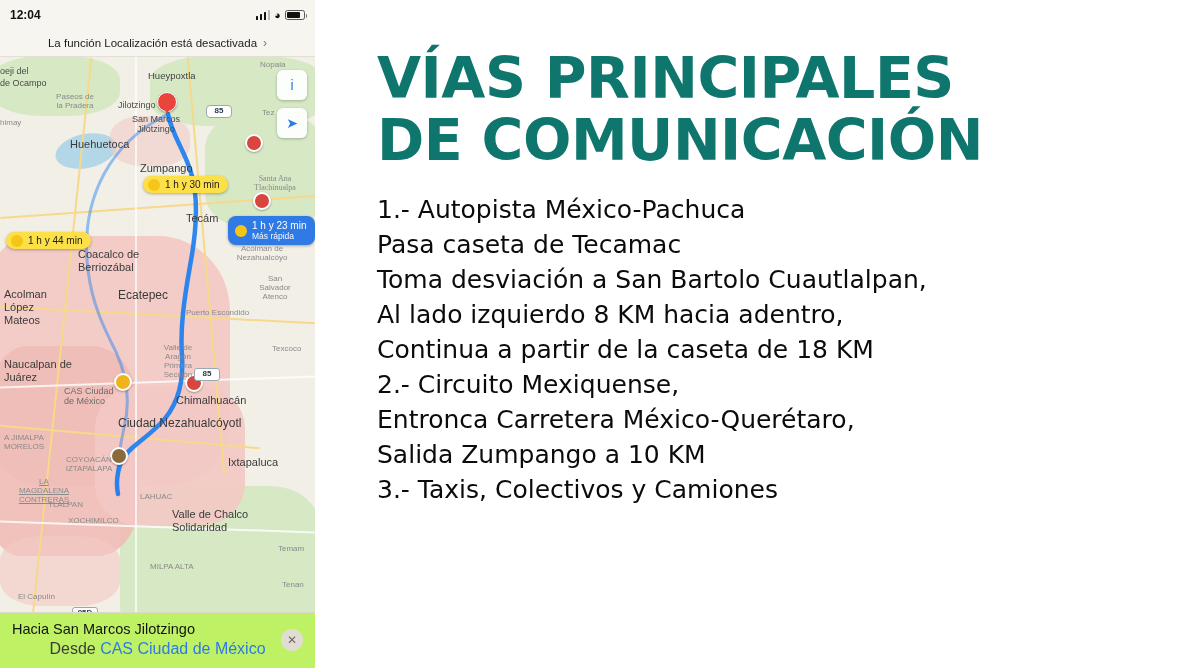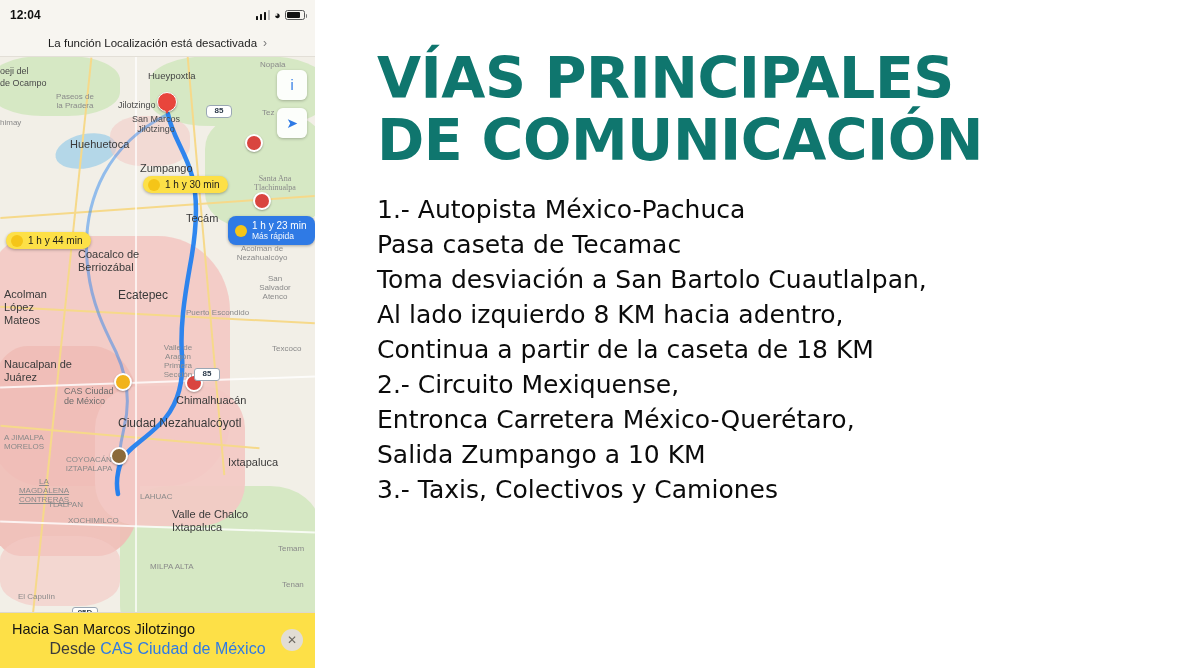--- a/index.html
+++ b/index.html
@@ -218,21 +218,21 @@
     box-shadow:0 1px 3px rgba(0,0,0,.25);
     display:flex;align-items:center;justify-content:center;
     color:#2f7ae5;
     font-size:14px;
   }
 
   .bottom-sheet {
     position:absolute;
     left:0; right:0; bottom:0;
     height:56px;
-    background:#fde047;
+    background:#bef264;
     border-top:1px solid #ddd8ce;
     padding: 7px 12px;
     box-sizing:border-box;
     z-index:45;
   }
   .bs-title {
     font-size:14.5px;
     color:#141414;
     font-weight:500;
     line-height:1.25;
@@ -388,21 +388,21 @@
       <div class="label" style="left:64px; top:330px; width:56px; white-space:normal; line-height:1.15; color:#6b6b6b;">CAS Ciudad de México</div>
       <div class="label big" style="left:176px; top:338px;">Chimalhuacán</div>
       <div class="label big" style="left:118px; top:360px; width:140px; white-space:normal; line-height:1.2; font-size:12px;">Ciudad Nezahualcóyotl</div>
       <div class="label muted" style="left:2px; top:378px; width:44px; white-space:normal; line-height:1.12;">A JIMALPA MORELOS</div>
       <div class="label muted" style="left:46px; top:400px; width:86px; white-space:normal; line-height:1.12;">COYOACÁN IZTAPALAPA</div>
       <div class="label big" style="left:228px; top:400px;">Ixtapaluca</div>
       <div class="label muted" style="left:14px; top:422px; width:60px; white-space:normal; line-height:1.12;text-decoration:underline;">LA MAGDALENA CONTRERAS</div>
       <div class="label muted" style="left:48px; top:444px;">TLALPAN</div>
       <div class="label muted" style="left:140px; top:436px;">LAHUAC</div>
       <div class="label muted" style="left:68px; top:460px;">XOCHIMILCO</div>
-      <div class="label big" style="left:172px; top:452px; width:104px; white-space:normal; line-height:1.2;">Valle de Chalco Ixtapaluca</div>
+      <div class="label big" style="left:172px; top:452px; width:104px; white-space:normal; line-height:1.2;">Valle de Chalco Solidaridad</div>
       <div class="label muted" style="left:278px; top:488px;">Temam</div>
       <div class="label muted" style="left:150px; top:506px;">MILPA ALTA</div>
       <div class="label muted" style="left:282px; top:524px;">Tenan</div>
       <div class="label muted" style="left:18px; top:536px;">El Capulín</div>
     </div>
 
     <div class="bottom-sheet">
       <div class="bs-title">Hacia San Marcos Jilotzingo</div>
       <div class="bs-sub">
         <span>Desde</span>

